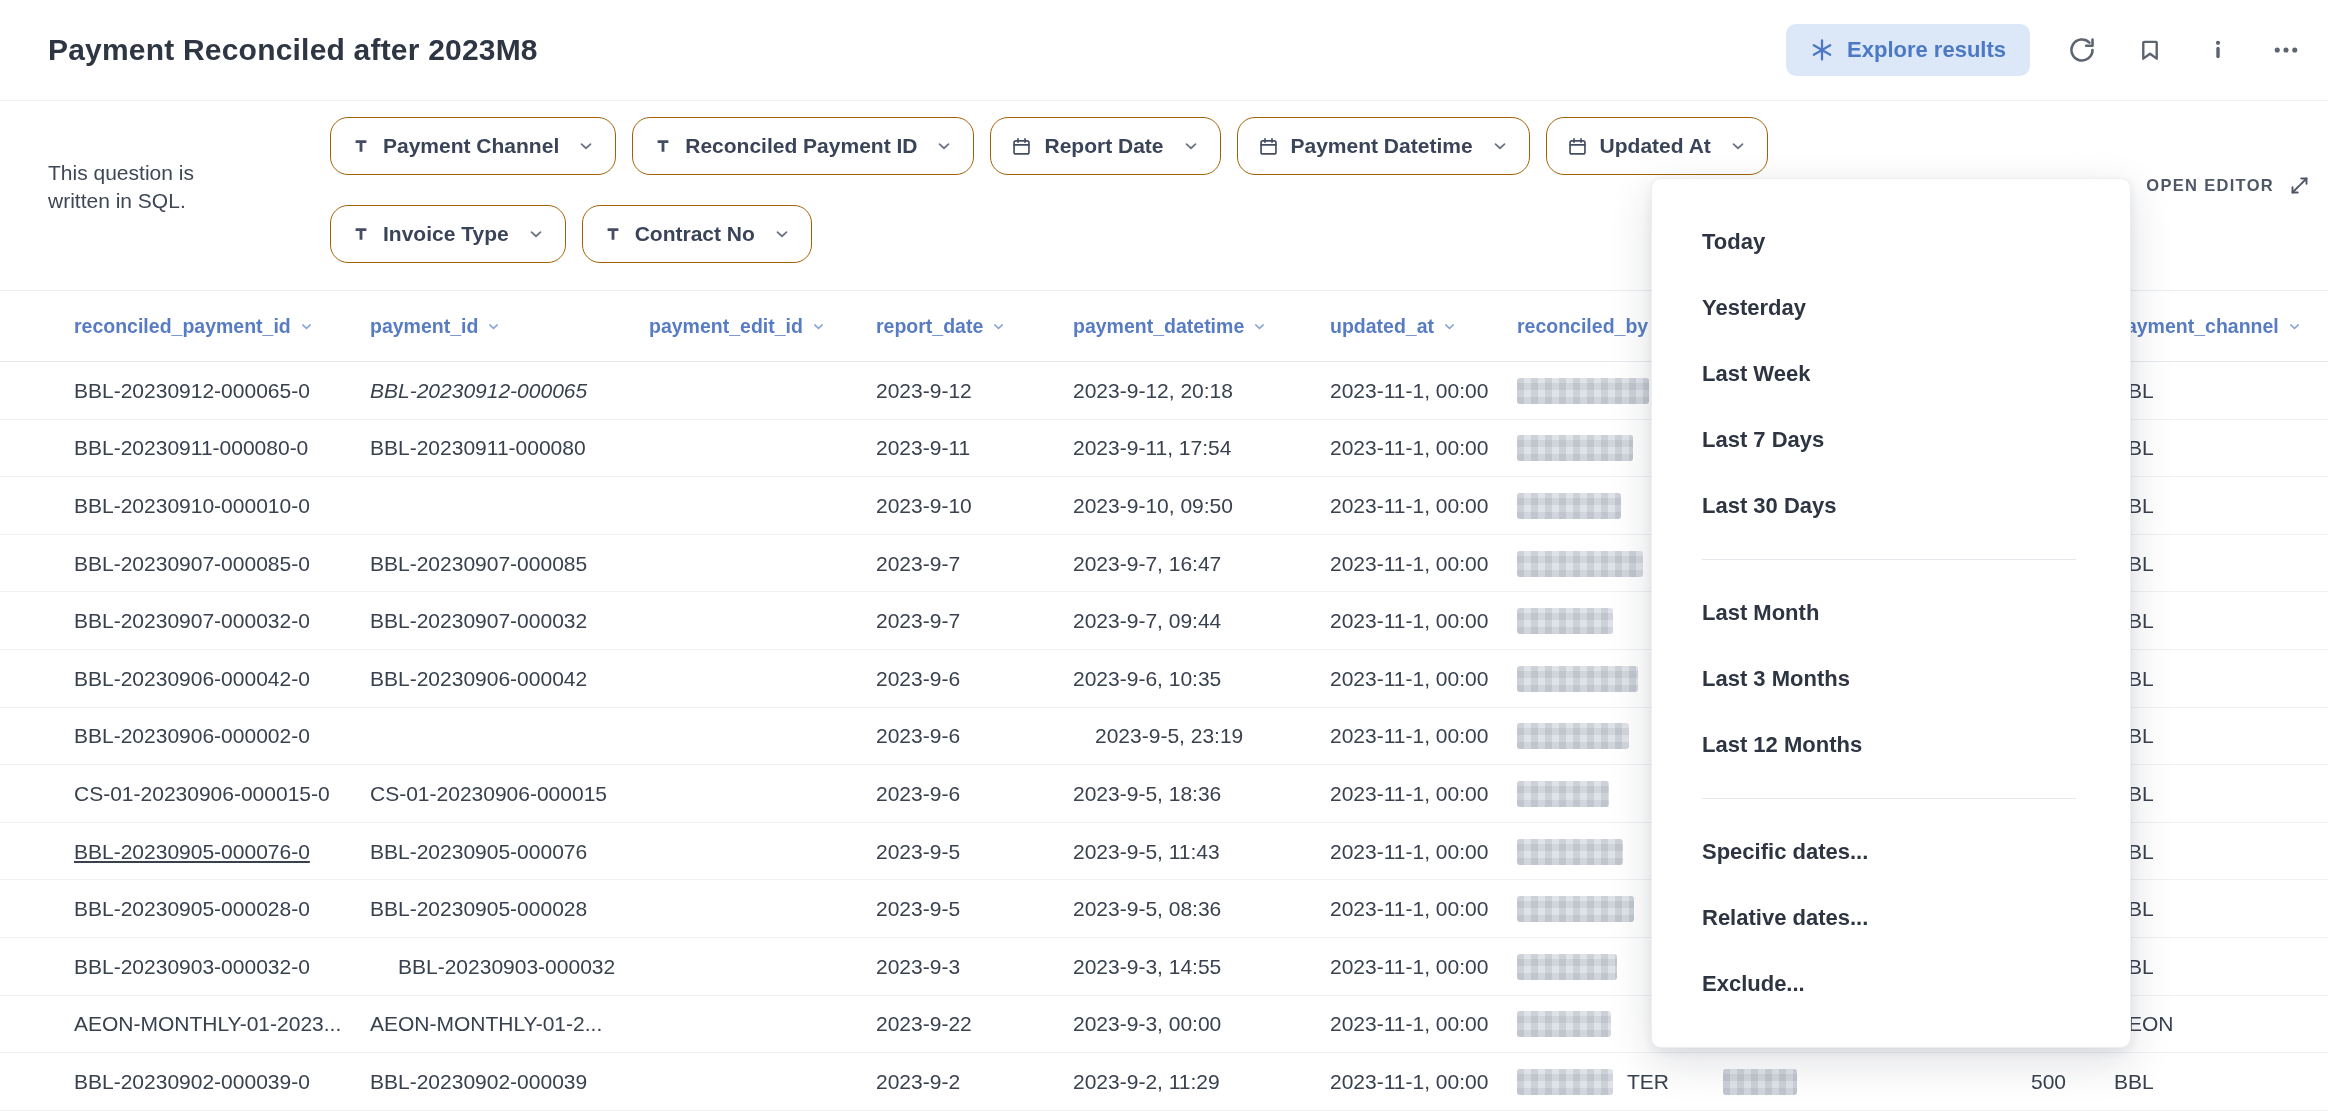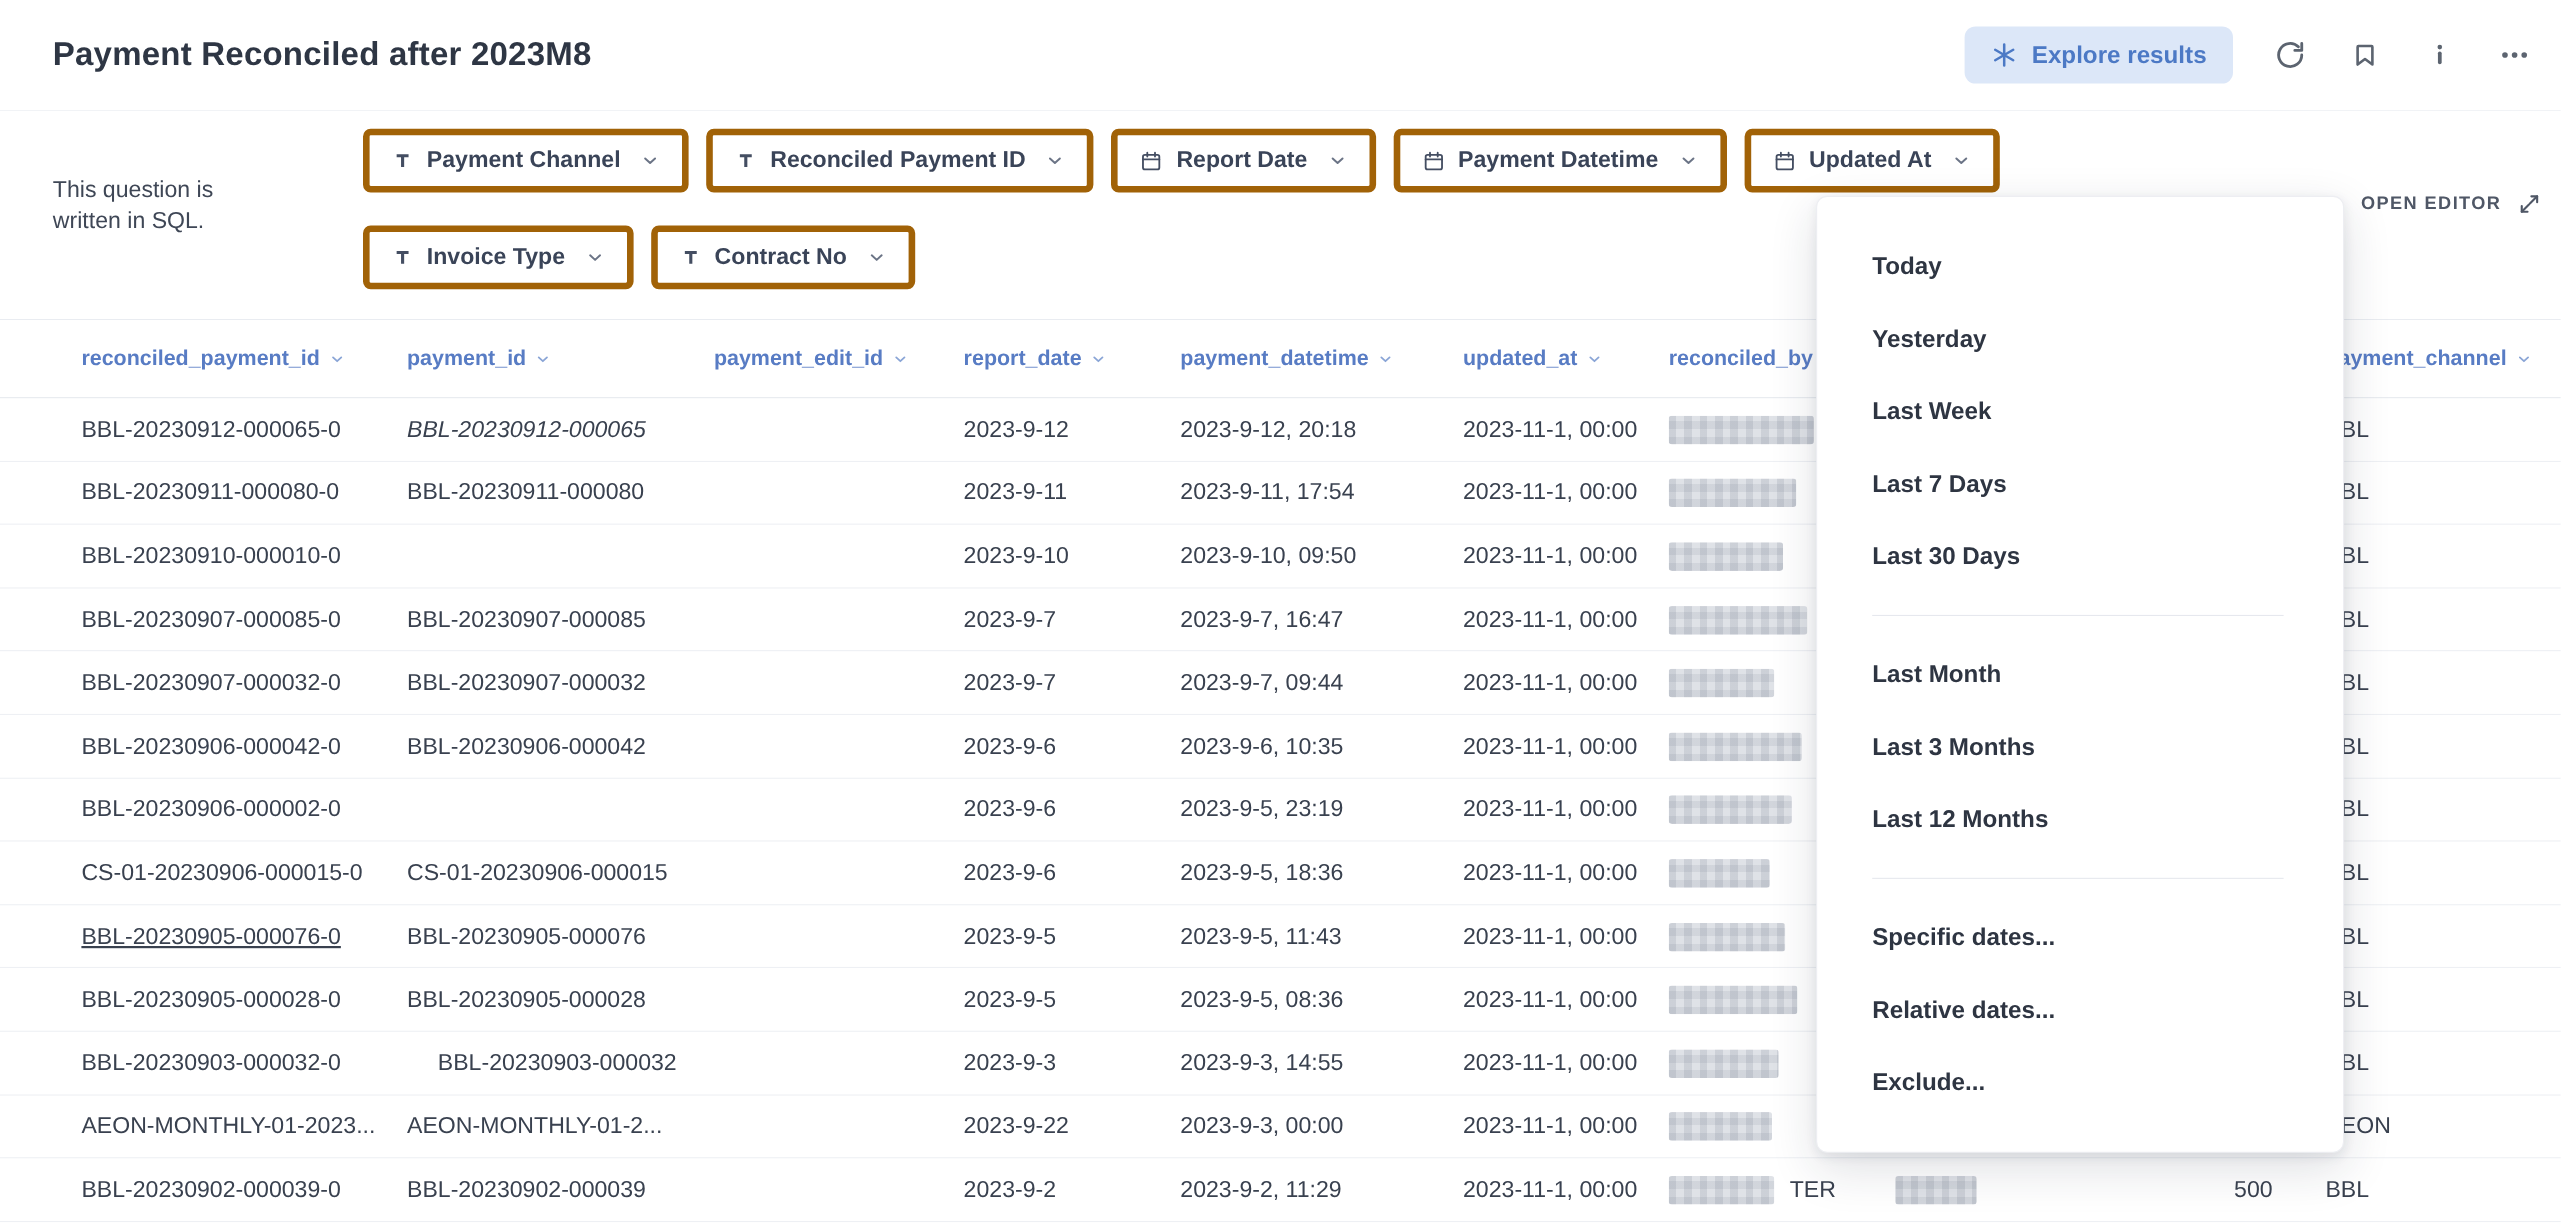--- a/index.html
+++ b/index.html
@@ -36,21 +36,21 @@
   .sql-note {
     position:absolute; left:48px; top:58px; width:185px;
     font-size:21px; line-height:28px; color:#3f4756;
   }
   .chips {
     position:absolute; left:330px; top:16px; width:1680px;
     display:flex; flex-wrap:wrap; column-gap:16px; row-gap:30px;
   }
   .chip {
     display:inline-flex; align-items:center; gap:12px; height:58px; padding:0 20px;
-    background:#fff; border:6px solid #a16207; border-radius:7px;
+    background:#fff; border:1px solid #a16207; border-radius:18px;
     font-size:21px; font-weight:700; color:#3a4458; cursor:pointer; white-space:nowrap;
   }
   .chip .ficon { color:#444e62; display:flex; }
   .chip .chev  { color:#6b7486; margin-left:6px; display:flex; }
   .open-editor {
     position:absolute; right:18px; top:74px;
     display:flex; align-items:center; gap:15px;
     font-size:16.5px; font-weight:700; letter-spacing:1.3px; color:#4f5766; cursor:pointer;
   }
 
@@ -393,21 +393,21 @@
         <div class="td" style="left: 1330px;">2023-11-1, 00:00</div>
         <div class="td" style="left: 1517px;">
           <span class="redact" style="width: 121px;"></span>
         </div>
         <div class="td" style="left: 2114px;">BBL</div>
       </div>
       <div class="tr">
         <div class="td" style="left: 74px;">BBL-20230906-000002-0</div>
         <div class="td" style="left: 649px;"></div>
         <div class="td" style="left: 876px;">2023-9-6</div>
-        <div class="td" style="left: 1073px;">2023-9-5, 23:19</div>
+        <div class="td" style="left: 1095px;">2023-9-5, 23:19</div>
         <div class="td" style="left: 1330px;">2023-11-1, 00:00</div>
         <div class="td" style="left: 1517px;">
           <span class="redact" style="width: 112px;"></span>
         </div>
         <div class="td" style="left: 2114px;">BBL</div>
       </div>
       <div class="tr">
         <div class="td" style="left: 74px;">CS-01-20230906-000015-0</div>
         <div class="td" style="left: 370px;">CS-01-20230906-000015</div>
         <div class="td" style="left: 649px;"></div>

